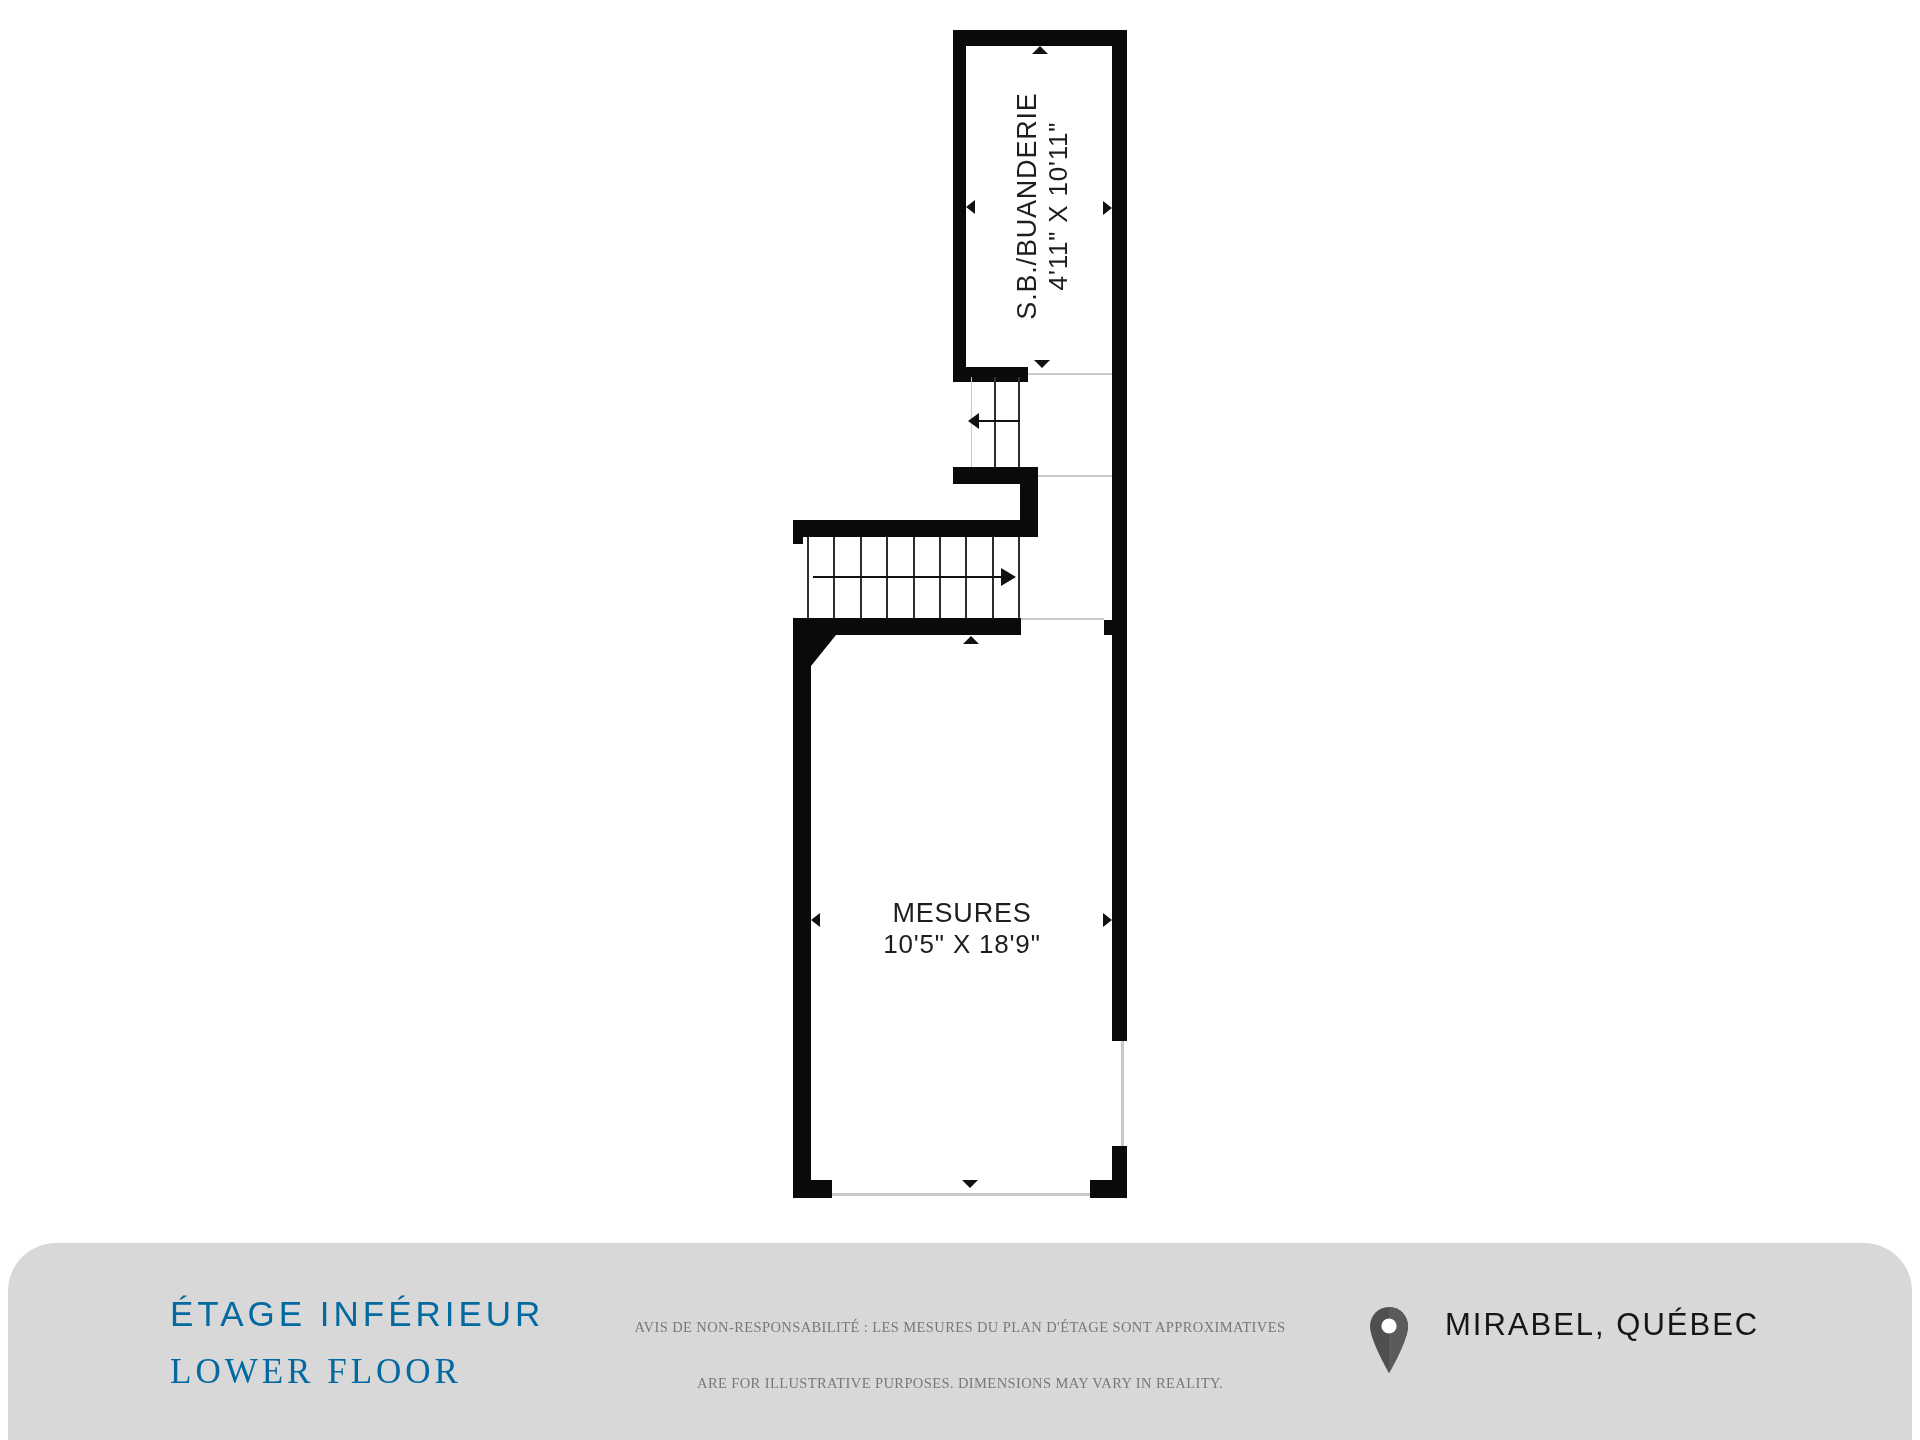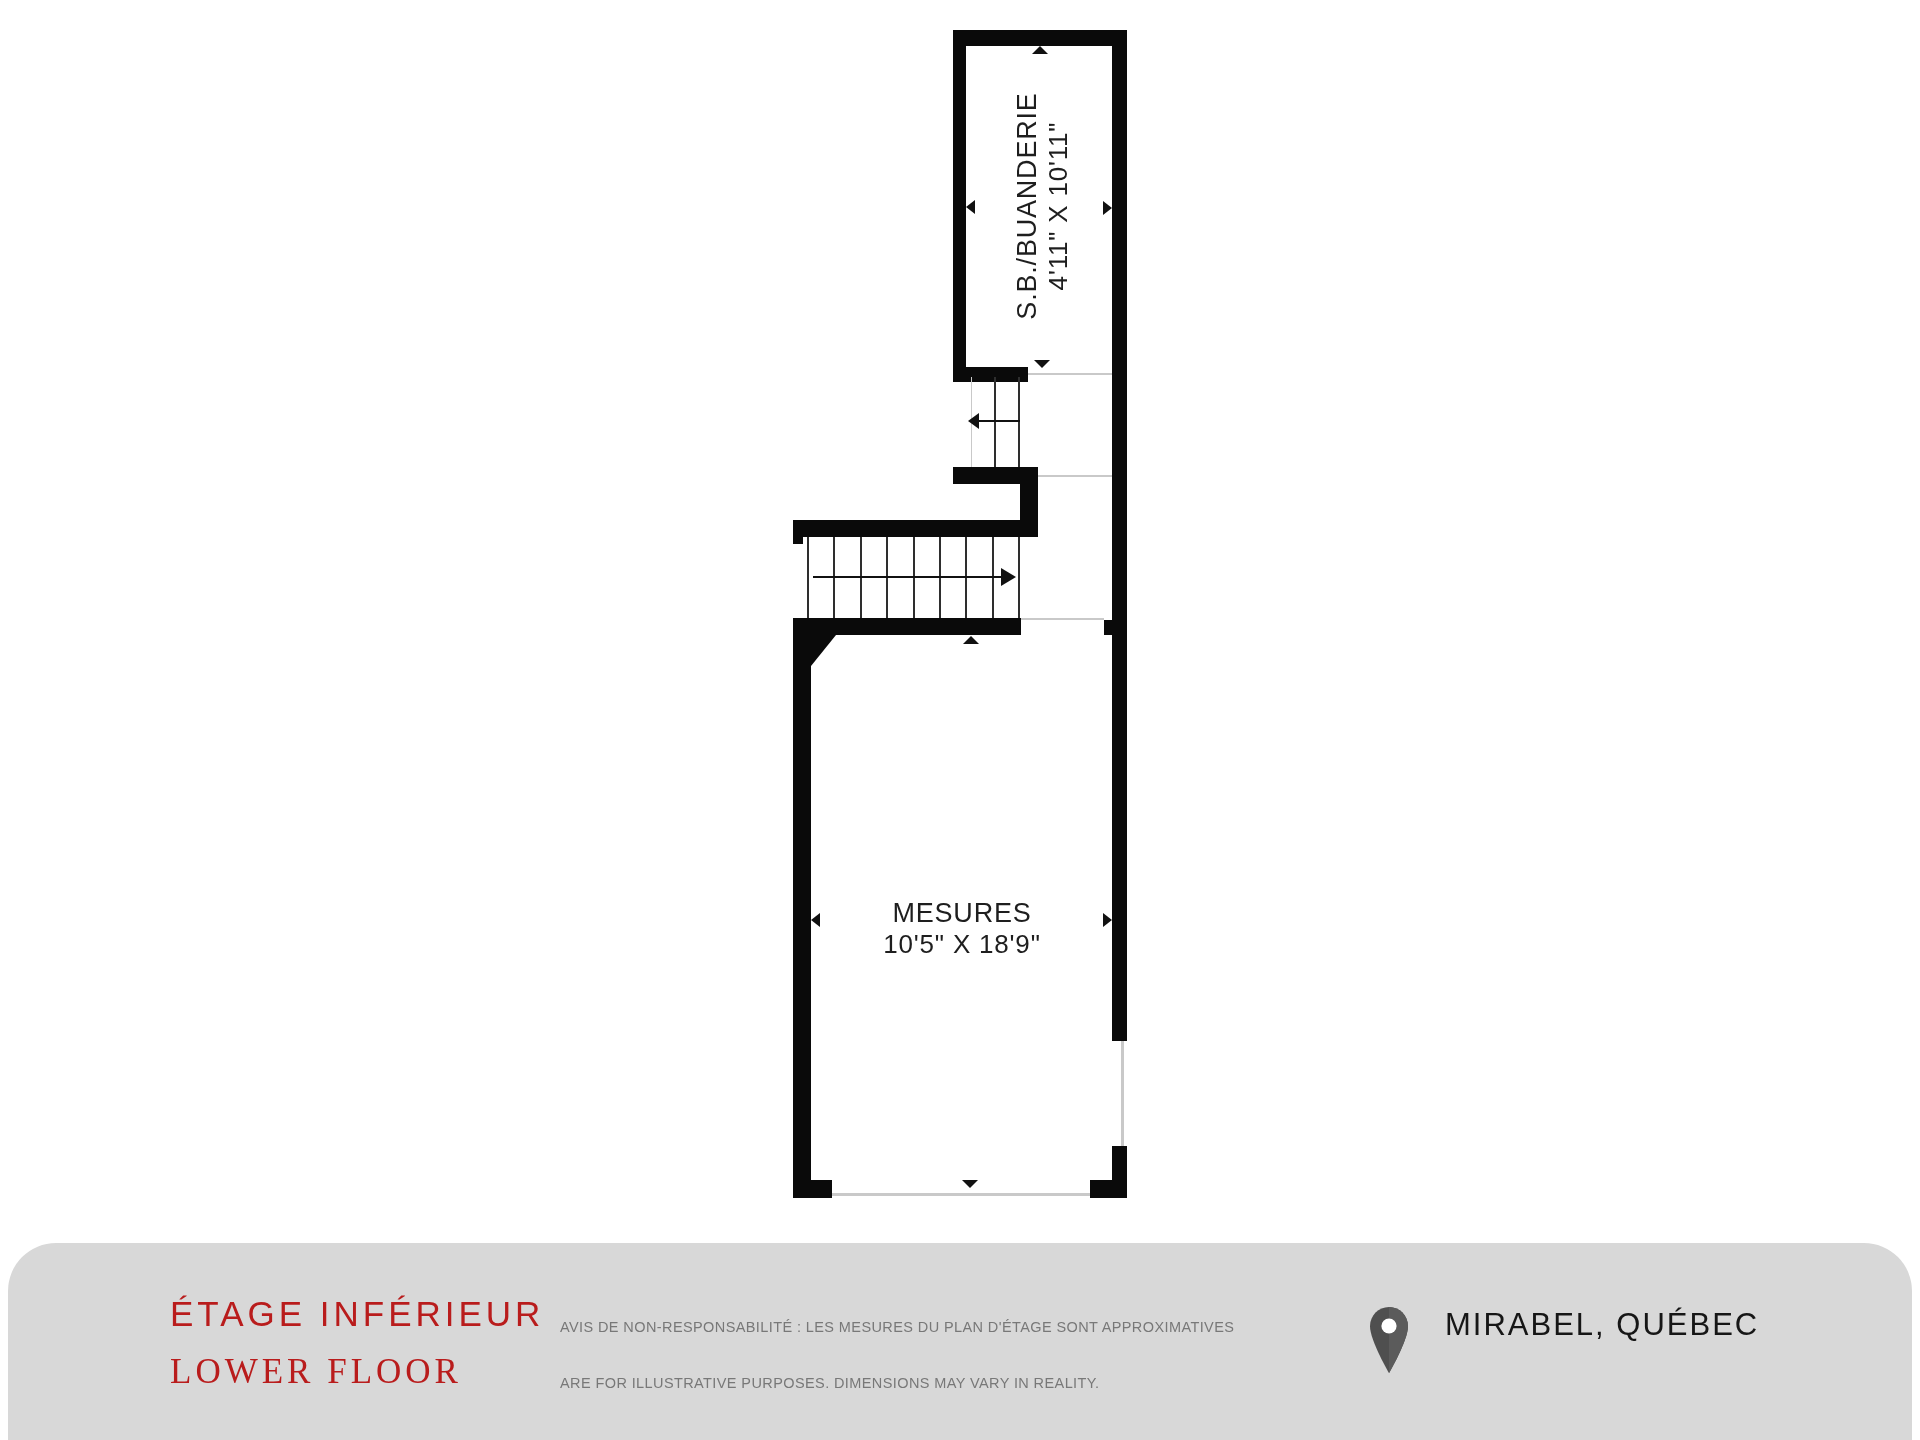--- a/index.html
+++ b/index.html
@@ -21,26 +21,26 @@
   .chamfer{position:absolute;left:811px;top:635px;width:25px;height:31px;background:#0a0a0a;
            clip-path:polygon(0 0,100% 0,0 100%);}
   .room-label{position:absolute;color:#1e1e1e;font-size:27px;line-height:31px;text-align:center;
               letter-spacing:0.8px;white-space:nowrap;}
   .room-label .dims{font-size:26px;}
   #laundry-label{left:1043px;top:206px;transform:translate(-50%,-50%) rotate(-90deg);}
   #garage-label{left:962px;top:929px;transform:translate(-50%,-50%);}
   
   .footer{position:absolute;left:8px;top:1243px;width:1904px;height:197px;background:#d8d8d8;
           border-radius:48px 48px 0 0;}
-  .floor-title{position:absolute;color:#b91c1c;font-size:35px;letter-spacing:4px;white-space:nowrap;
+  .floor-title{position:absolute;color:#0369a1;font-size:35px;letter-spacing:4px;white-space:nowrap;
                font-weight:400;}
   #title-fr{left:170px;top:1294px;}
   #title-en{left:170px;top:1352px;font-family:Liberation Serif, serif;}
-  .disclaimer{position:absolute;left:560px;width:800px;color:#787878;
-              font-size:14.5px;line-height:19px;letter-spacing:0.4px;white-space:nowrap;}
+  .disclaimer{position:absolute;left:560px;width:800px;text-align:center;color:#787878;
+              font-size:14.5px;line-height:19px;letter-spacing:0.4px;white-space:nowrap;font-family:Liberation Serif, serif;}
   #disclaimer-fr{top:1318px;}
   #disclaimer-en{top:1374px;}
   .address{position:absolute;left:1445px;top:1307px;color:#161616;font-size:31px;line-height:35px;
            letter-spacing:2px;white-space:nowrap;}
   .pin{position:absolute;left:1370px;top:1306px;}
 </style>
 </head>
 <body>
 
 <div class="page">

